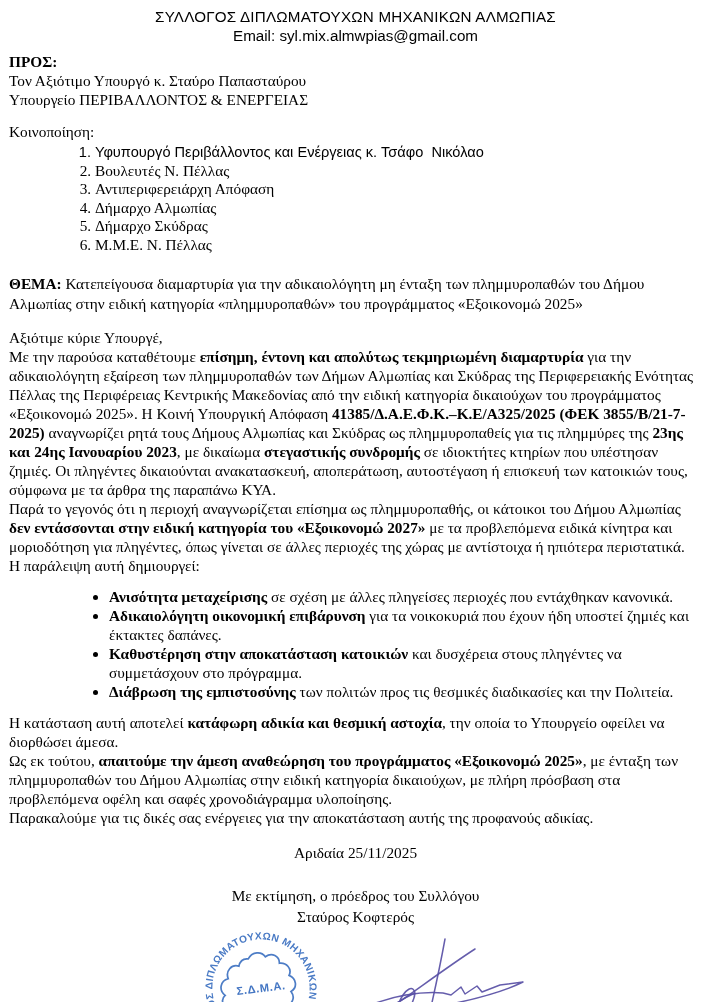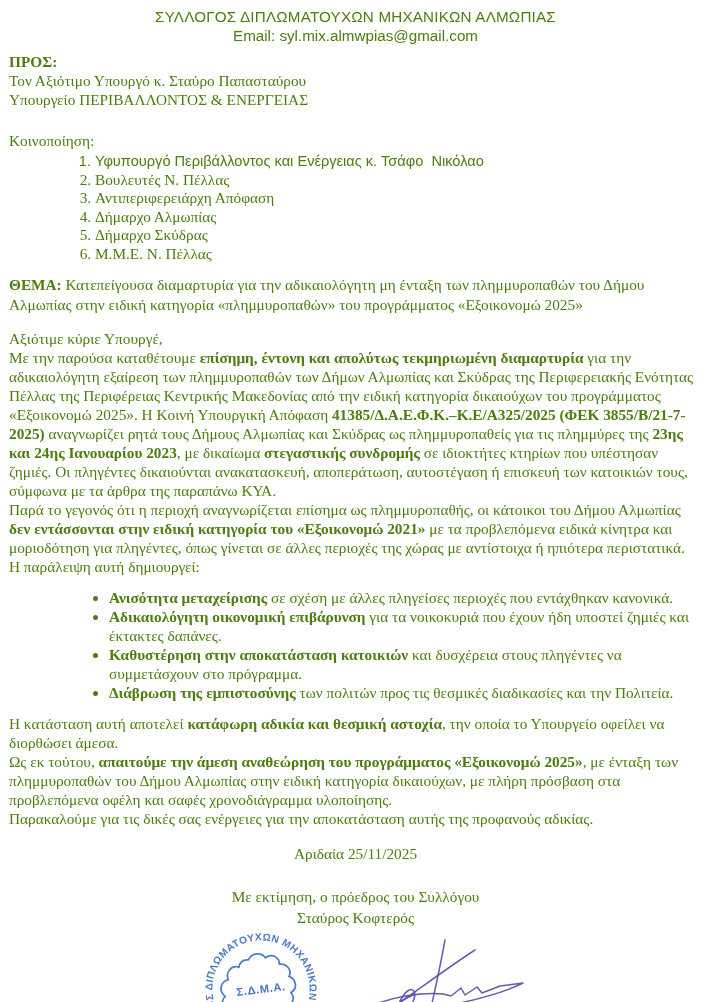--- a/index.html
+++ b/index.html
@@ -2,39 +2,39 @@
 <html lang="el"><head>
 <meta charset="utf-8">
 <style>
   html,body{margin:0;padding:0;background:#ffffff;}
   .page{
     position:relative;
     width:713px;height:1002px;
     box-sizing:border-box;
     padding:7px 11px 0 9px;
     background:#ffffff;
-    color:#4d7c0f;
+    color:#000000;
     font-family:"Liberation Serif", serif;
     font-size:15.3px;
     overflow:hidden;
   }
   
   .hdr{text-align:center;font-family:"Liberation Sans",sans-serif;}
   .hdr .org{font-size:15.2px;line-height:19px;letter-spacing:.2px;}
   .hdr .email{font-size:15.2px;line-height:20px;text-align:center;}
   
   .to-block{margin-top:6px;line-height:19px;}
   .bold{font-weight:bold;}
   
-  .cc-block{margin-top:22px;line-height:19px;}
+  .cc-block{margin-top:13px;line-height:19px;}
   ol.cc{margin:2px 0 0 0;padding-left:86px;}
   ol.cc li{line-height:18.5px;white-space:pre-wrap;}
   .sans{font-family:"Liberation Sans",sans-serif;font-size:14.6px;}
   
-  .subject{margin:12px 0 0 0;line-height:19.5px;}
+  .subject{margin:20px 0 0 0;line-height:19.5px;}
   .letter-body{margin-top:15px;}
   .bp{margin:0;line-height:19px;}
   .b{font-weight:bold;}
   ul.bullets{margin:12px;padding-left:88px;}
   ul.bullets li{line-height:19px;}
   
   .date-line{margin-top:16px;text-align:center;line-height:19px;}
   .signoff{margin-top:24px;text-align:center;line-height:20.5px;}
   
   .sig-row{position:relative;height:122px;margin-top:2px;}
@@ -71,21 +71,21 @@
         <li>Δήμαρχο Σκύδρας</li>
         <li>Μ.Μ.Ε. Ν. Πέλλας</li>
       </ol>
   </div>
 
   <p class="subject"><span class="bold">ΘΕΜΑ:</span> <span>Κατεπείγουσα διαμαρτυρία για την αδικαιολόγητη μη ένταξη των πλημμυροπαθών του Δήμου Αλμωπίας στην ειδική κατηγορία «πλημμυροπαθών» του προγράμματος «Εξοικονομώ 2025»</span></p>
 
   <div class="letter-body">
       <p class="bp"><span>Αξιότιμε κύριε Υπουργέ,</span></p>
       <p class="bp"><span>Με την παρούσα καταθέτουμε </span><span class="b">επίσημη, έντονη και απολύτως τεκμηριωμένη διαμαρτυρία</span><span> για την αδικαιολόγητη εξαίρεση των πλημμυροπαθών των Δήμων Αλμωπίας και Σκύδρας της Περιφερειακής Ενότητας Πέλλας της Περιφέρειας Κεντρικής Μακεδονίας από την ειδική κατηγορία δικαιούχων του προγράμματος «Εξοικονομώ 2025». Η Κοινή Υπουργική Απόφαση </span><span class="b">41385/Δ.Α.Ε.Φ.Κ.–Κ.Ε/Α325/2025 (ΦΕΚ 3855/Β/21-7-2025)</span><span> αναγνωρίζει ρητά τους Δήμους Αλμωπίας και Σκύδρας ως πλημμυροπαθείς για τις πλημμύρες της </span><span class="b">23ης και 24ης Ιανουαρίου 2023</span><span>, με δικαίωμα </span><span class="b">στεγαστικής συνδρομής</span><span> σε ιδιοκτήτες κτηρίων που υπέστησαν ζημιές. Οι πληγέντες δικαιούνται ανακατασκευή, αποπεράτωση, αυτοστέγαση ή επισκευή των κατοικιών τους, σύμφωνα με τα άρθρα της παραπάνω ΚΥΑ.</span></p>
-      <p class="bp"><span>Παρά το γεγονός ότι η περιοχή αναγνωρίζεται επίσημα ως πλημμυροπαθής, οι κάτοικοι του Δήμου Αλμωπίας </span><span class="b">δεν εντάσσονται στην ειδική κατηγορία του «Εξοικονομώ 2021»</span><span> με τα προβλεπόμενα ειδικά κίνητρα και μοριοδότηση για πληγέντες, όπως γίνεται σε άλλες περιοχές της χώρας με αντίστοιχα ή ηπιότερα περιστατικά.</span></p>
+      <p class="bp"><span>Παρά το γεγονός ότι η περιοχή αναγνωρίζεται επίσημα ως πλημμυροπαθής, οι κάτοικοι του Δήμου Αλμωπίας </span><span class="b">δεν εντάσσονται στην ειδική κατηγορία του «Εξοικονομώ 2027»</span><span> με τα προβλεπόμενα ειδικά κίνητρα και μοριοδότηση για πληγέντες, όπως γίνεται σε άλλες περιοχές της χώρας με αντίστοιχα ή ηπιότερα περιστατικά.</span></p>
       <p class="bp"><span>Η παράλειψη αυτή δημιουργεί:</span></p>
       <ul class="bullets">
         <li><span class="b">Ανισότητα μεταχείρισης</span><span> σε σχέση με άλλες πληγείσες περιοχές που εντάχθηκαν κανονικά.</span></li>
         <li><span class="b">Αδικαιολόγητη οικονομική επιβάρυνση</span><span> για τα νοικοκυριά που έχουν ήδη υποστεί ζημιές και έκτακτες δαπάνες.</span></li>
         <li><span class="b">Καθυστέρηση στην αποκατάσταση κατοικιών</span><span> και δυσχέρεια στους πληγέντες να συμμετάσχουν στο πρόγραμμα.</span></li>
         <li><span class="b">Διάβρωση της εμπιστοσύνης</span><span> των πολιτών προς τις θεσμικές διαδικασίες και την Πολιτεία.</span></li>
       </ul>
       <p class="bp"><span>Η κατάσταση αυτή αποτελεί </span><span class="b">κατάφωρη αδικία και θεσμική αστοχία</span><span>, την οποία το Υπουργείο οφείλει να διορθώσει άμεσα.</span></p>
       <p class="bp"><span>Ως εκ τούτου, </span><span class="b">απαιτούμε την άμεση αναθεώρηση του προγράμματος «Εξοικονομώ 2025»</span><span>, με ένταξη των πλημμυροπαθών του Δήμου Αλμωπίας στην ειδική κατηγορία δικαιούχων, με πλήρη πρόσβαση στα προβλεπόμενα οφέλη και σαφές χρονοδιάγραμμα υλοποίησης.</span></p>
       <p class="bp"><span>Παρακαλούμε για τις δικές σας ενέργειες για την αποκατάσταση αυτής της προφανούς αδικίας.</span></p>

